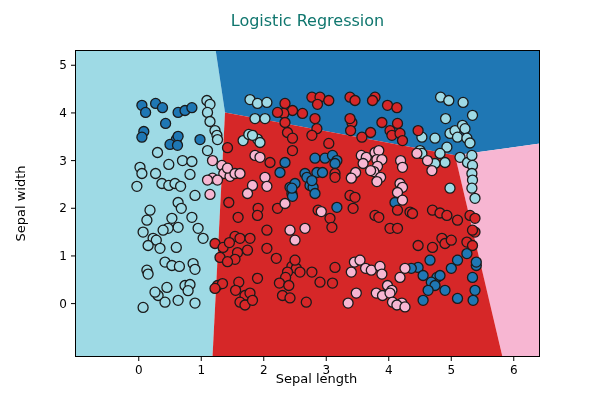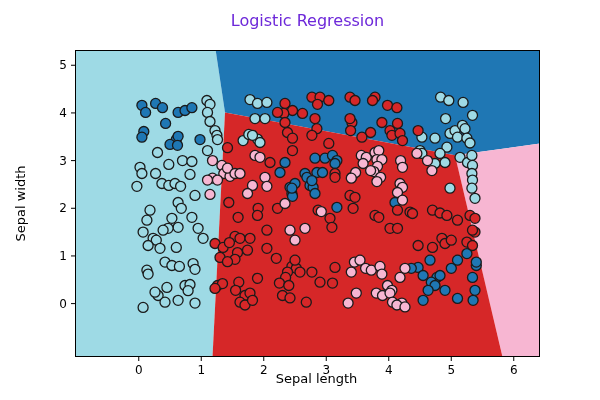--- a/index.html
+++ b/index.html
@@ -2,21 +2,21 @@
 <html><head>
 <meta charset="utf-8">
 <style>
   html,body{margin:0;padding:0;background:#fff;}
   .figure{
     position:relative;width:600px;height:400px;background:#ffffff;
     font-family:"DejaVu Sans","Liberation Sans",sans-serif;color:#000;overflow:hidden;
   }
   .fig-title{
     position:absolute;left:75px;top:11px;width:465px;text-align:center;
-    font-size:16px;color:#6d28d9;
+    font-size:16px;color:#0f766e;
   }
   .xlabel{
     position:absolute;left:84px;top:371px;width:465px;text-align:center;
     font-size:13px;color:#000;
   }
   .ylabel{
     position:absolute;left:-36px;top:196px;width:112px;text-align:center;
     font-size:13px;color:#000;
     transform:rotate(-90deg);transform-origin:center center;
   }

